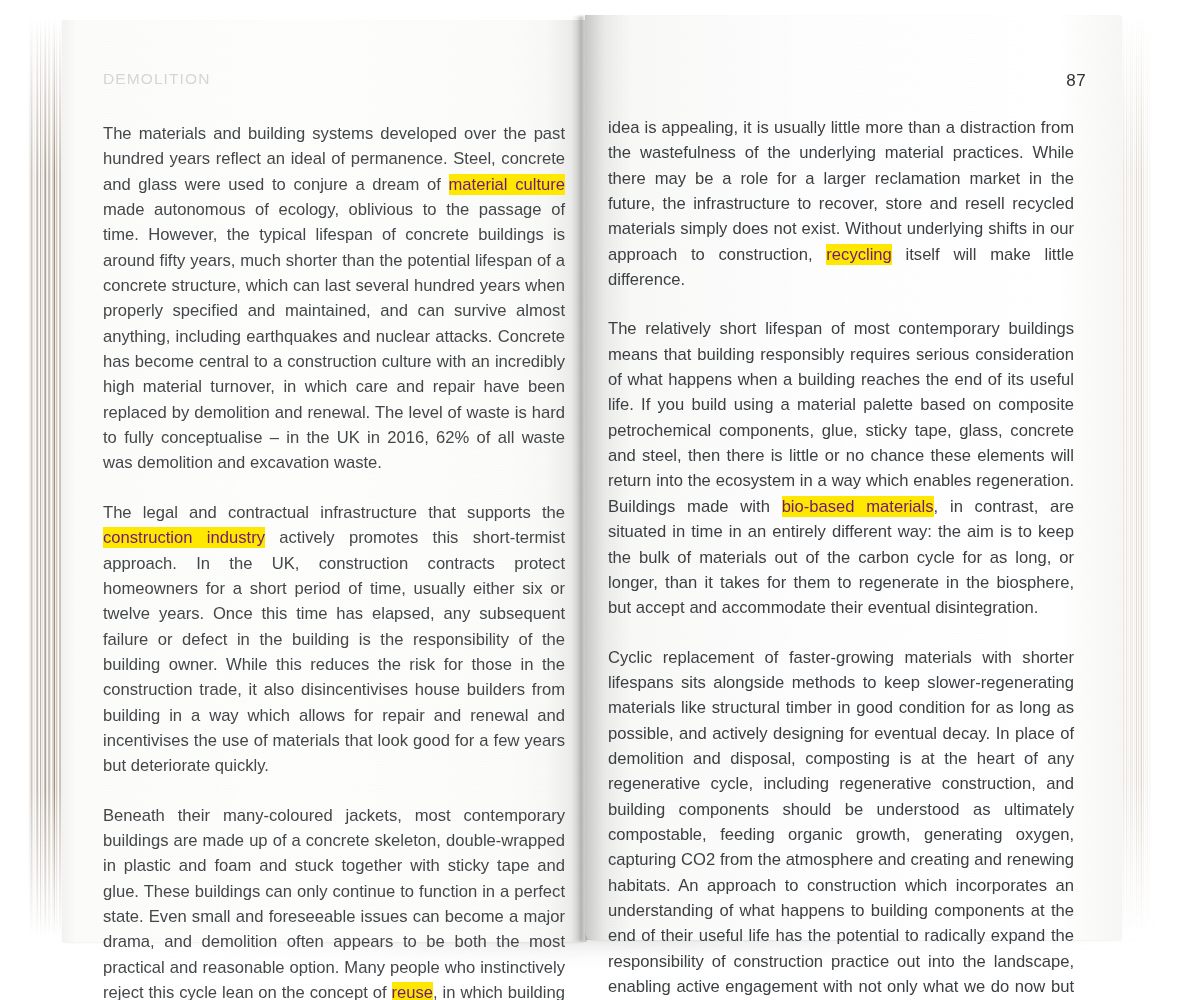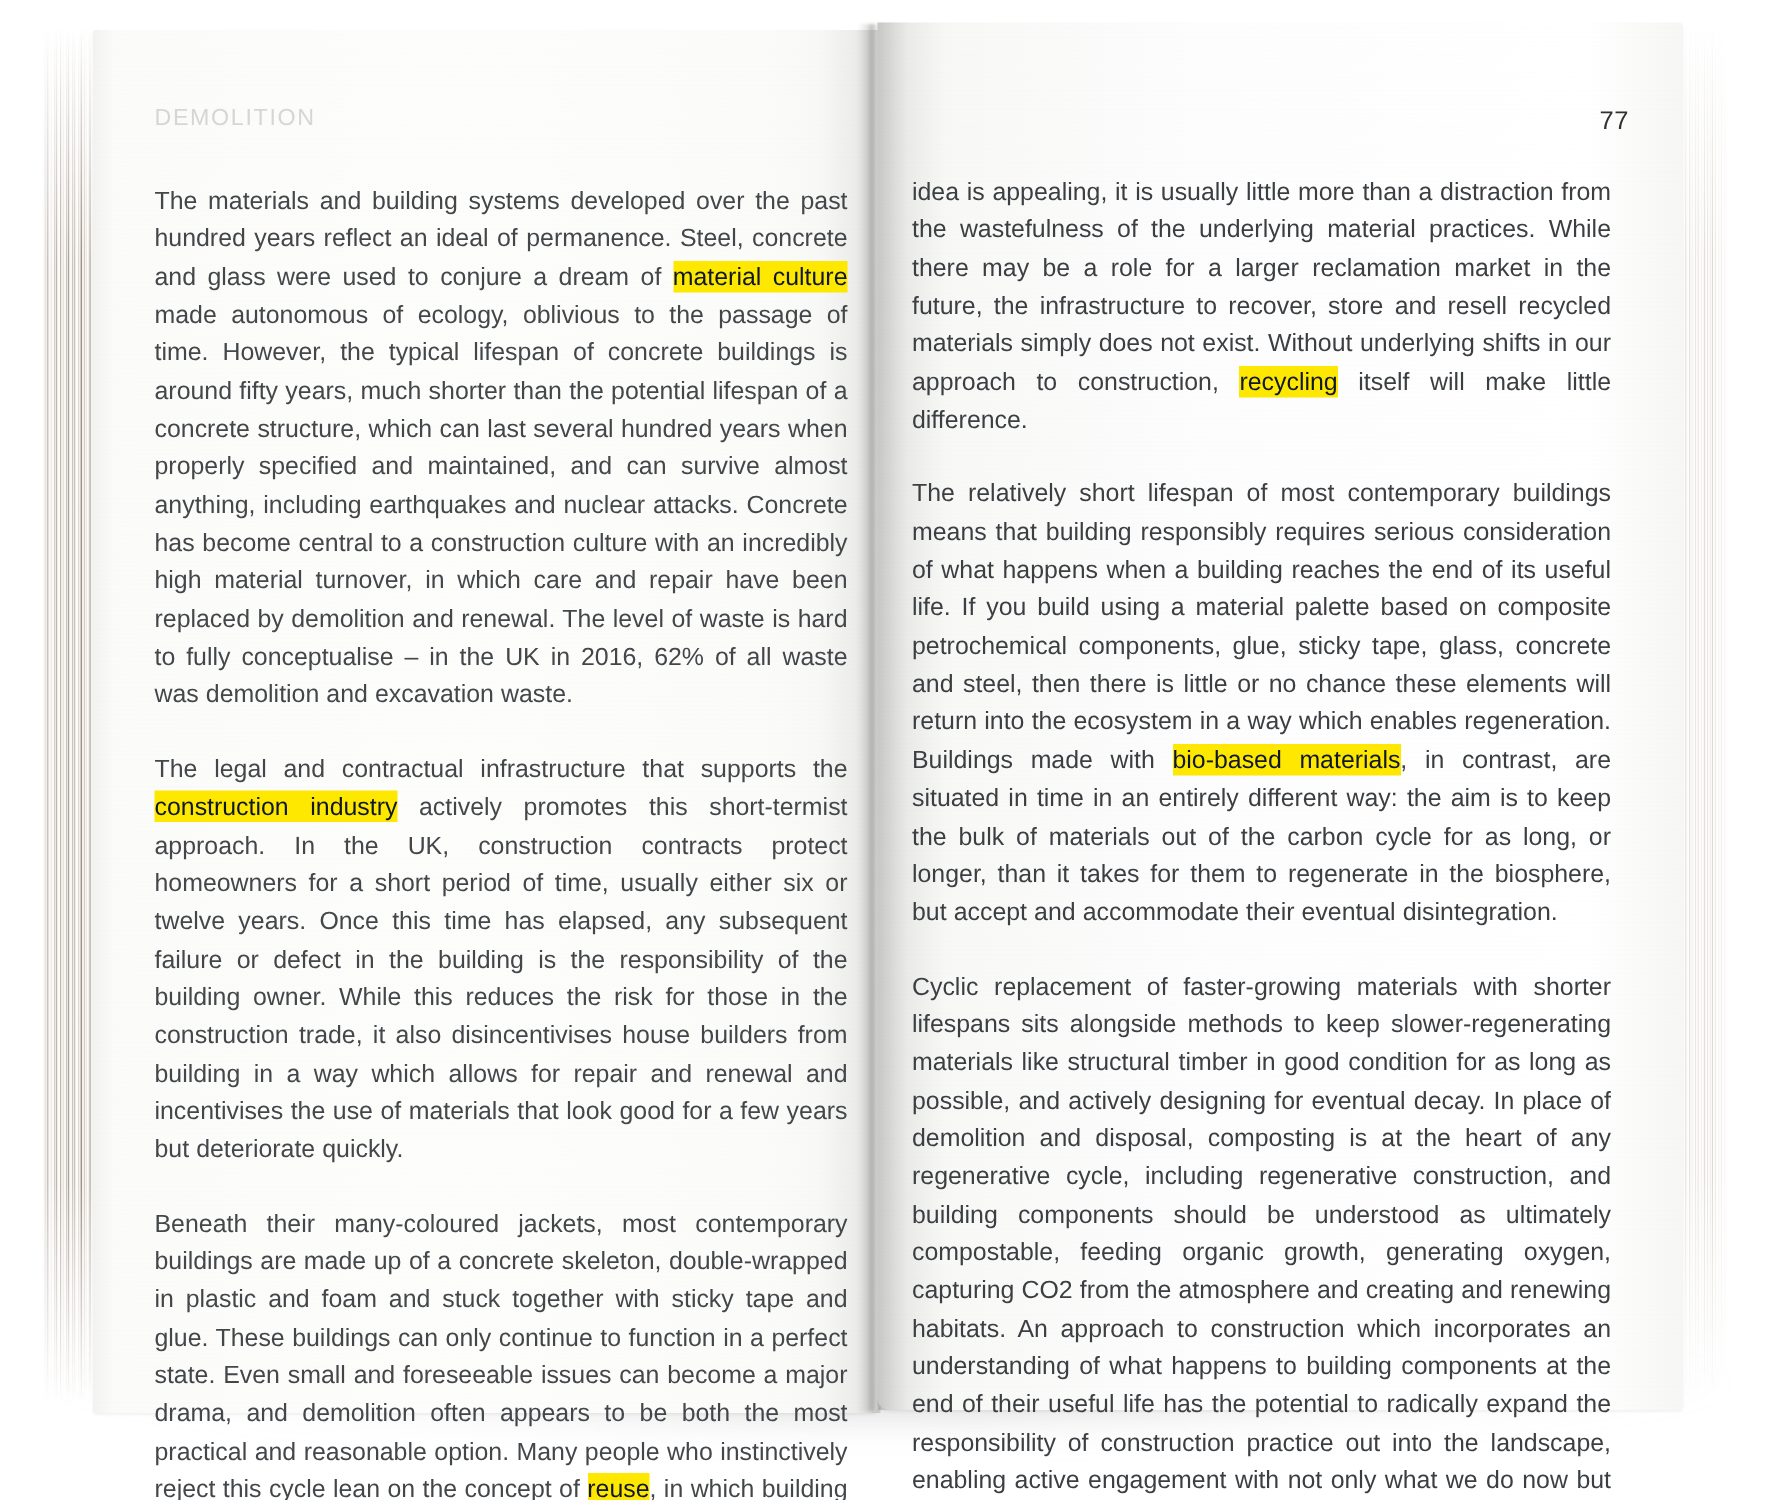--- a/index.html
+++ b/index.html
@@ -167,21 +167,21 @@
   .textcol p {
     margin: 0 0 24px 0;
   }
   .textcol p:last-child { margin-bottom: 0; }
 
   
   .textcol p { text-align-last: left; }
 
   mark.hl {
     background: #ffe800;
-    color: #0f172a;
+    color: #701a75;
     padding: 1px 0 1px 0;
     box-decoration-break: clone;
     -webkit-box-decoration-break: clone;
   }
 
   
   .paper-grain {
     position: absolute;
     left: 0; top: 0; right: 0; bottom: 0;
     pointer-events: none;
@@ -313,21 +313,21 @@
         <p>The legal and contractual infrastructure that supports the <mark class="hl">construction industry</mark> actively promotes this short-termist approach. In the UK, construction contracts protect homeowners for a short period of time, usually either six or twelve years. Once this time has elapsed, any subsequent failure or defect in the building is the responsibility of the building owner. While this reduces the risk for those in the construction trade, it also disincentivises house builders from building in a way which allows for repair and renewal and incentivises the use of materials that look good for a few years but deteriorate quickly.</p>
         <p>Beneath their many-coloured jackets, most contemporary buildings are made up of a concrete skeleton, double-wrapped in plastic and foam and stuck together with sticky tape and glue. These buildings can only continue to function in a perfect state. Even small and foreseeable issues can become a major drama, and demolition often appears to be both the most practical and reasonable option. Many people who instinctively reject this cycle lean on the concept of <mark class="hl">reuse</mark>, in which building elements and products are removed intact and used in new buildings. Although this</p>
       </div>
 
     <div class="paper-grain"></div>
   </div>
 
   <div class="page right">
     <div class="gutter-shade r"></div>
 
-    <div class="folio">77</div>
+    <div class="folio">87</div>
 
     <div class="textcol right-col" id="right-col">
         <p>idea is appealing, it is usually little more than a distraction from the wastefulness of the underlying material practices. While there may be a role for a larger reclamation market in the future, the infrastructure to recover, store and resell recycled materials simply does not exist. Without underlying shifts in our approach to construction, <mark class="hl">recycling</mark> itself will make little difference.</p>
         <p>The relatively short lifespan of most contemporary buildings means that building responsibly requires serious consideration of what happens when a building reaches the end of its useful life. If you build using a material palette based on composite petrochemical components, glue, sticky tape, glass, concrete and steel, then there is little or no chance these elements will return into the ecosystem in a way which enables regeneration. Buildings made with <mark class="hl">bio-based materials</mark>, in contrast, are situated in time in an entirely different way: the aim is to keep the bulk of materials out of the carbon cycle for as long, or longer, than it takes for them to regenerate in the biosphere, but accept and accommodate their eventual disintegration.</p>
         <p>Cyclic replacement of faster-growing materials with shorter lifespans sits alongside methods to keep slower-regenerating materials like structural timber in good condition for as long as possible, and actively designing for eventual decay. In place of demolition and disposal, composting is at the heart of any regenerative cycle, including regenerative construction, and building components should be understood as ultimately compostable, feeding organic growth, generating oxygen, capturing CO2 from the atmosphere and creating and renewing habitats. An approach to construction which incorporates an understanding of what happens to building components at the end of their useful life has the potential to radically expand the responsibility of construction practice out into the landscape, enabling active engagement with not only what we do now but what we leave for future generations.</p>
       </div>
 
     <div class="paper-grain"></div>
   </div>
 

